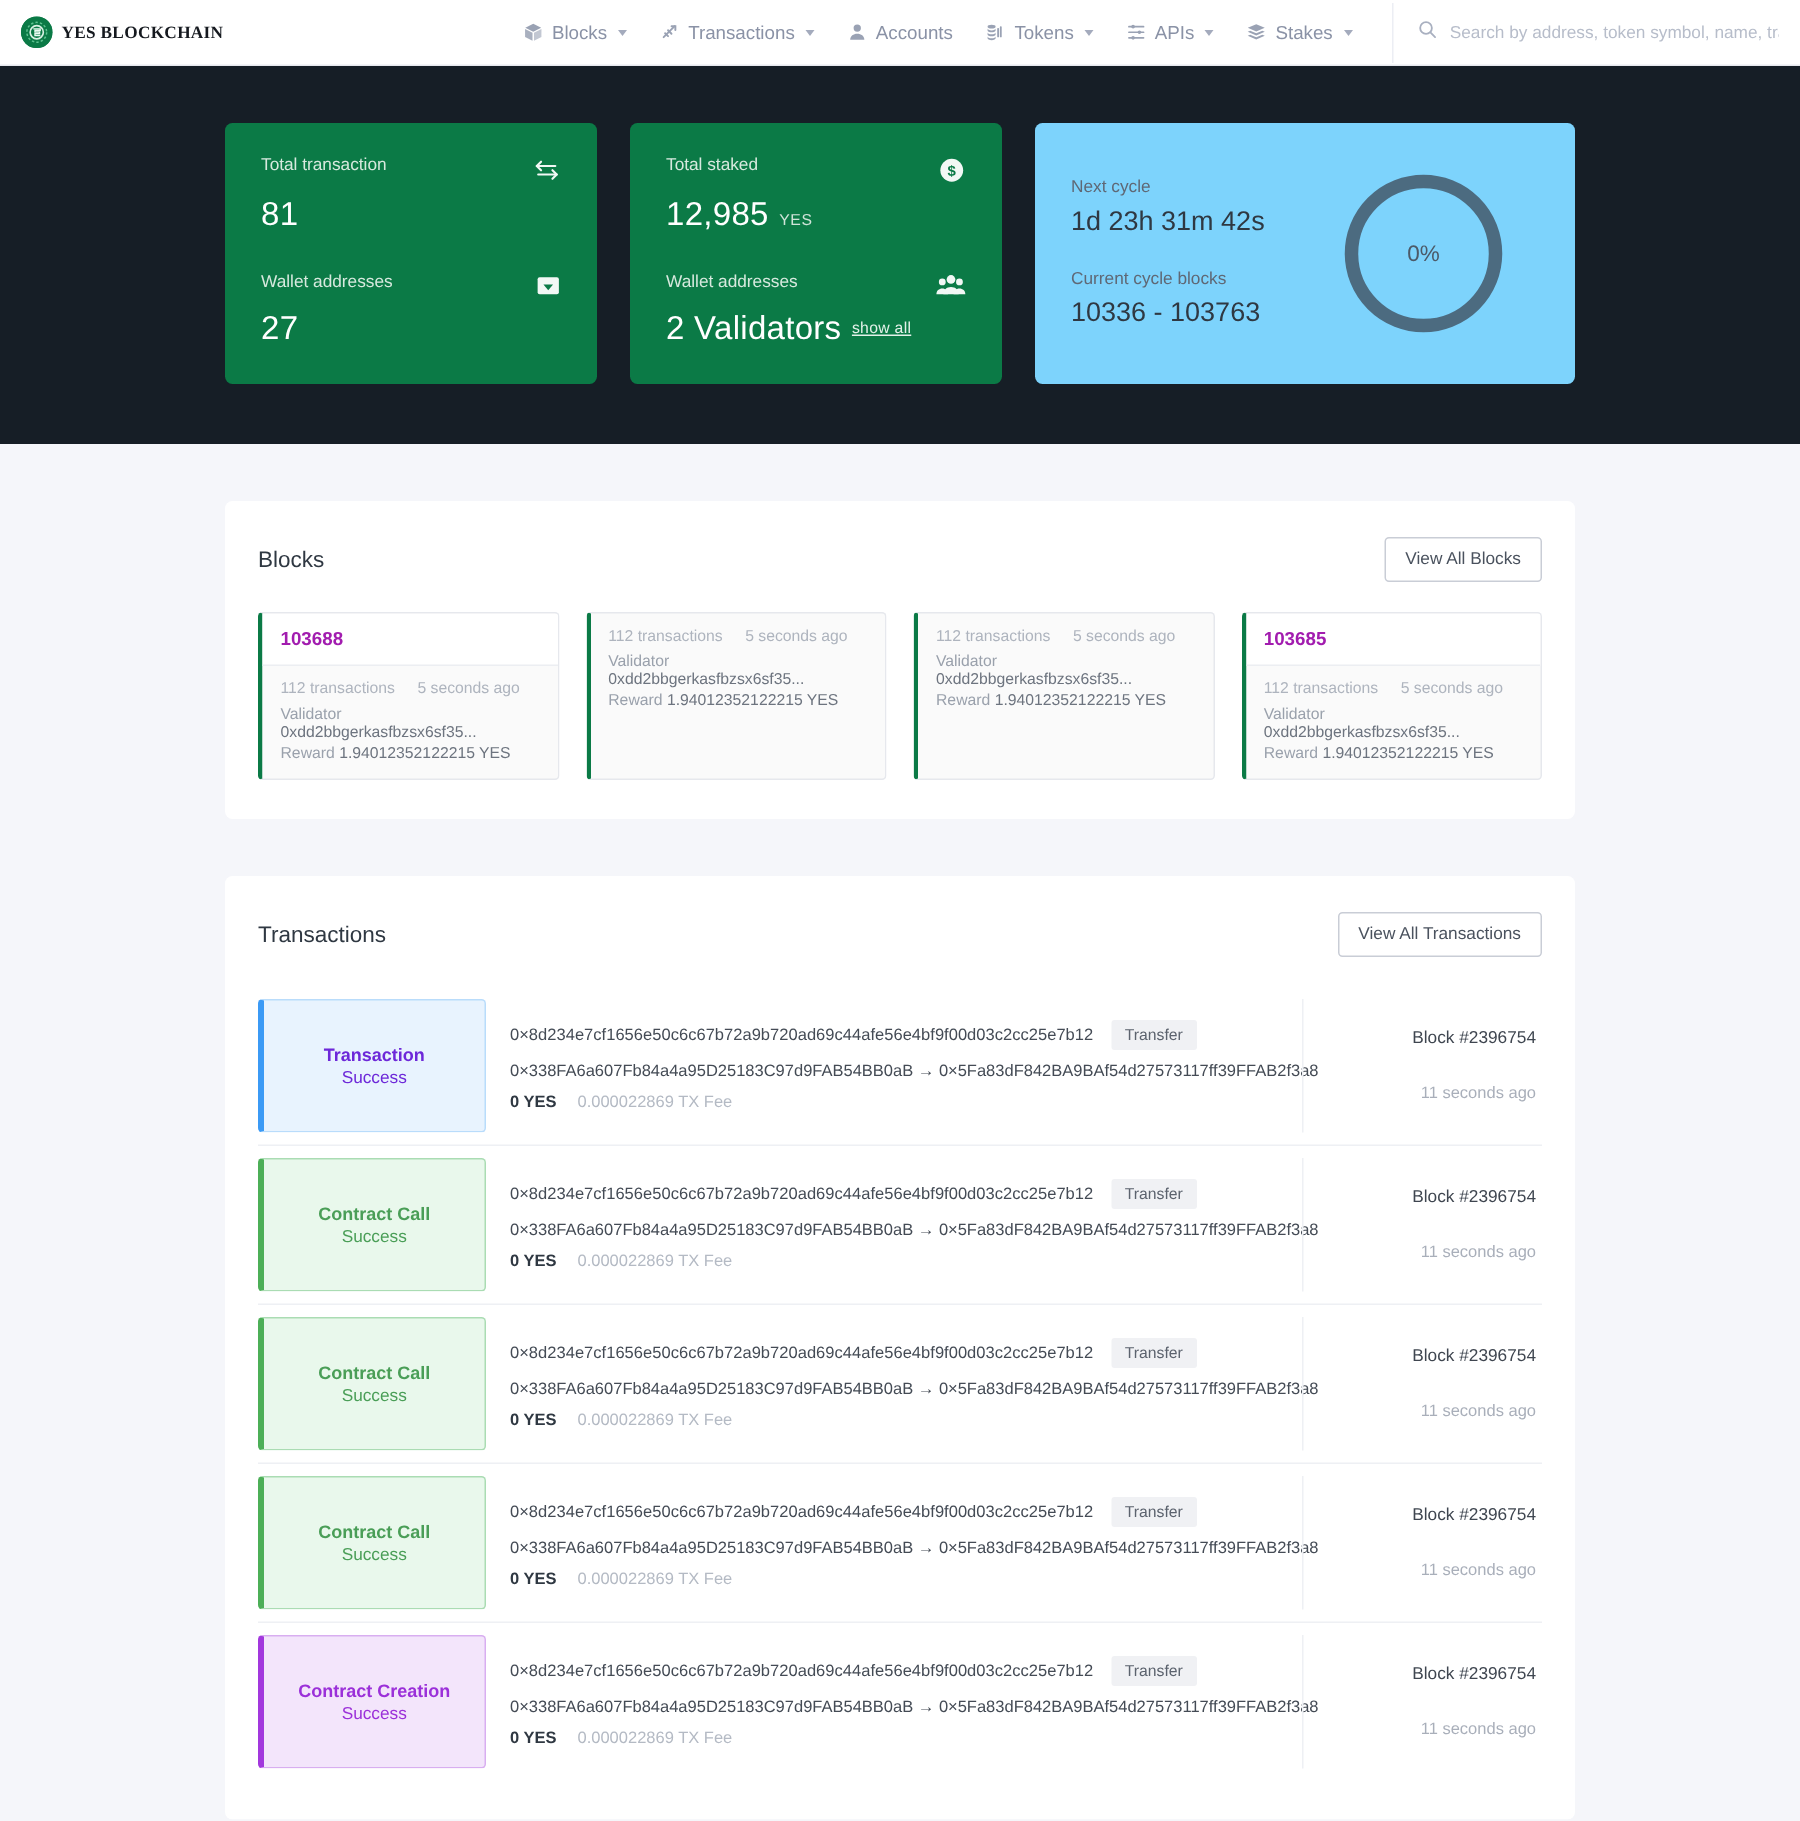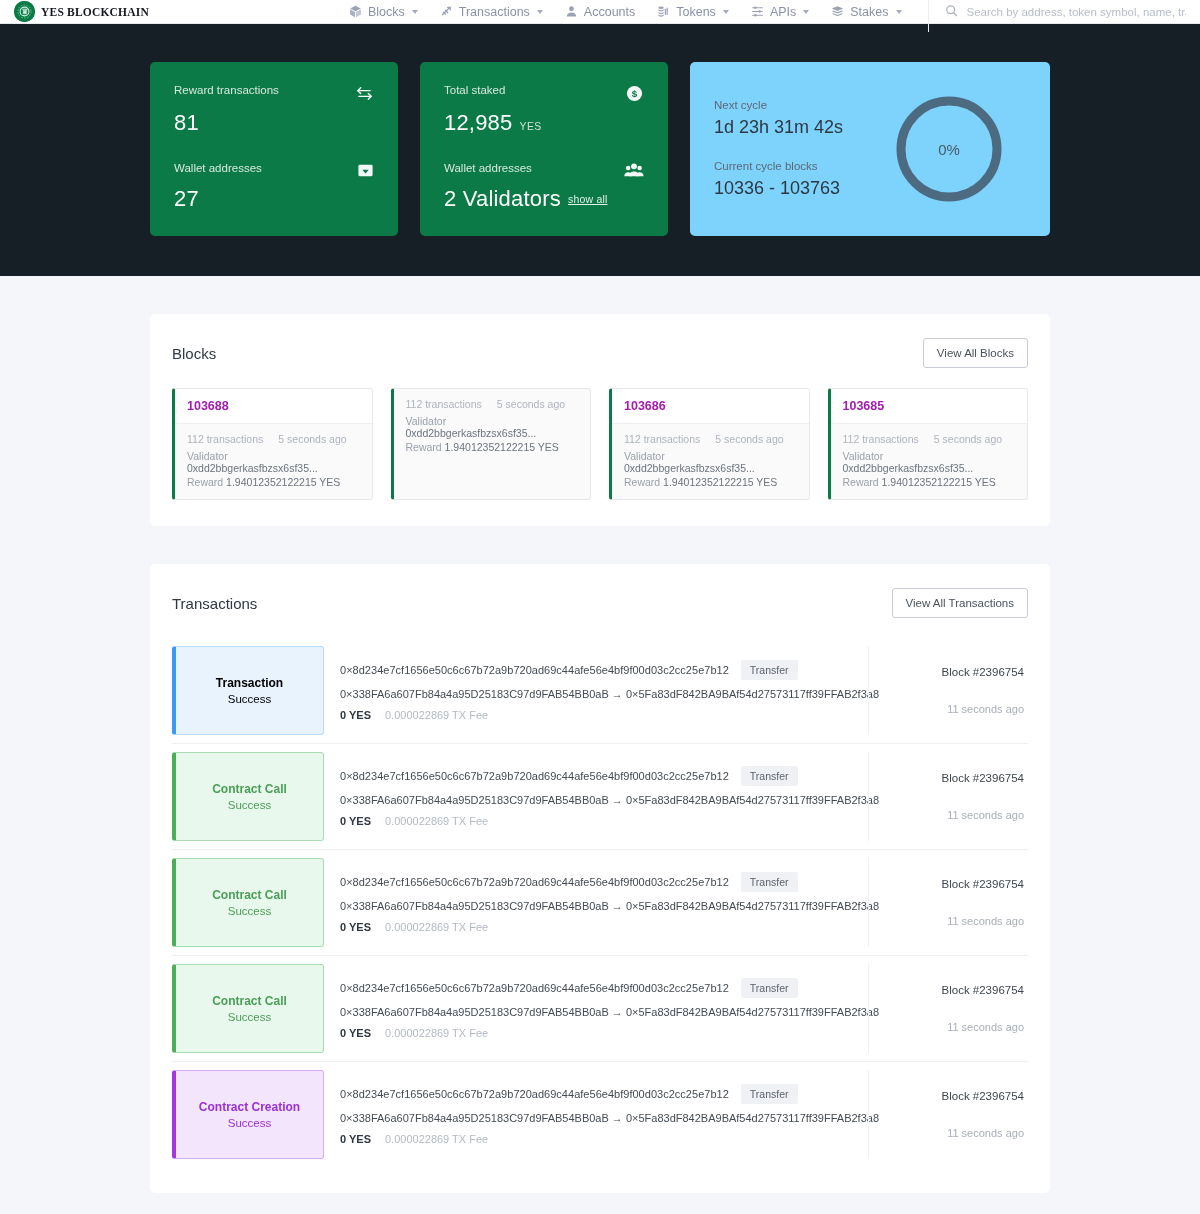--- a/index.html
+++ b/index.html
@@ -7,21 +7,21 @@
   html, body {
     width: 1200px;
     font-family: "Liberation Sans", sans-serif;
     background: #f5f6fa;
     color: #2d3640;
     -webkit-font-smoothing: antialiased;
   }
 
   
   .navbar {
-    height: 24px;
+    height: 44px;
     background: #ffffff;
     border-bottom: 1px solid #e7e9ef;
     display: flex;
     align-items: center;
     padding: 0 14px 0 14px;
   }
   .brand { display: flex; align-items: center; gap: 6px; }
   .brand-mark {
     width: 21px; height: 21px; border-radius: 50%;
     background: #0b7a46;
@@ -186,21 +186,21 @@
     width: 152px; flex: none;
     border-radius: 3px;
     display: flex; flex-direction: column;
     align-items: center; justify-content: center;
     padding: 18px 6px;
     text-align: center;
   }
   .tx-tag .t-type { font-size: 12px; font-weight: bold; }
   .tx-tag .t-status { font-size: 11.5px; margin-top: 3px; }
   .tag-blue   { background: #e8f3fe; border: 1px solid #b9dcfb; border-left: 4px solid #3b9af5; }
-  .tag-blue .t-type, .tag-blue .t-status { color: #000000; }
+  .tag-blue .t-type, .tag-blue .t-status { color: #6d28d9; }
   .tag-green  { background: #e9f8ec; border: 1px solid #aadcb3; border-left: 4px solid #4caf57; }
   .tag-green .t-type, .tag-green .t-status { color: #4a9e57; }
   .tag-purple { background: #f3e5fb; border: 1px solid #d8aef0; border-left: 4px solid #a238dd; }
   .tag-purple .t-type, .tag-purple .t-status { color: #9b30d9; }
 
   .tx-main { flex: 1; padding: 14px 16px 14px 16px; min-width: 0; }
   .tx-hash-line { display: flex; align-items: center; gap: 12px; }
   .tx-hash {
     font-size: 11px; color: #444b55; letter-spacing: .02px; white-space: nowrap;
   }
@@ -330,21 +330,21 @@
     <input type="text" placeholder="Search by address, token symbol, name, transaction hash, or block number" style="">
   </div>
 </div>
 
 <div class="hero">
   <div class="hero-inner">
 
     <div class="stat-card">
       <div class="stat-block">
         <div class="stat-head">
-          <div class="stat-label">Reward transactions</div>
+          <div class="stat-label">Total transaction</div>
           <span class="stat-icon">
             <svg width="19" height="19" viewBox="0 0 20 20" fill="none" stroke="#ffffff" stroke-width="1.5" stroke-linecap="round" stroke-linejoin="round">
               <path d="M3 7 H16"></path>
                 <path d="M6 4 L3 7 L6 10"></path>
               <path d="M17 13 H4"></path>
                 <path d="M14 10 L17 13 L14 16"></path>
             </svg>
           </span>
         </div>
         <div class="stat-value">81</div>
@@ -445,21 +445,20 @@
           <div class="block-body">
             <div class="block-meta">
               <span>112 transactions</span>
               <span>5 seconds ago</span>
             </div>
             <div class="block-line"><span>Validator</span> <span class="val">0xdd2bbgerkasfbzsx6sf35...</span></div>
             <div class="block-line"><span>Reward</span> <span class="val">1.94012352122215 YES</span></div>
           </div>
         </div>
         <div class="block-card">
-          <div class="block-num">103686</div>
           <div class="block-body">
             <div class="block-meta">
               <span>112 transactions</span>
               <span>5 seconds ago</span>
             </div>
             <div class="block-line"><span>Validator</span> <span class="val">0xdd2bbgerkasfbzsx6sf35...</span></div>
             <div class="block-line"><span>Reward</span> <span class="val">1.94012352122215 YES</span></div>
           </div>
         </div>
         <div class="block-card">

